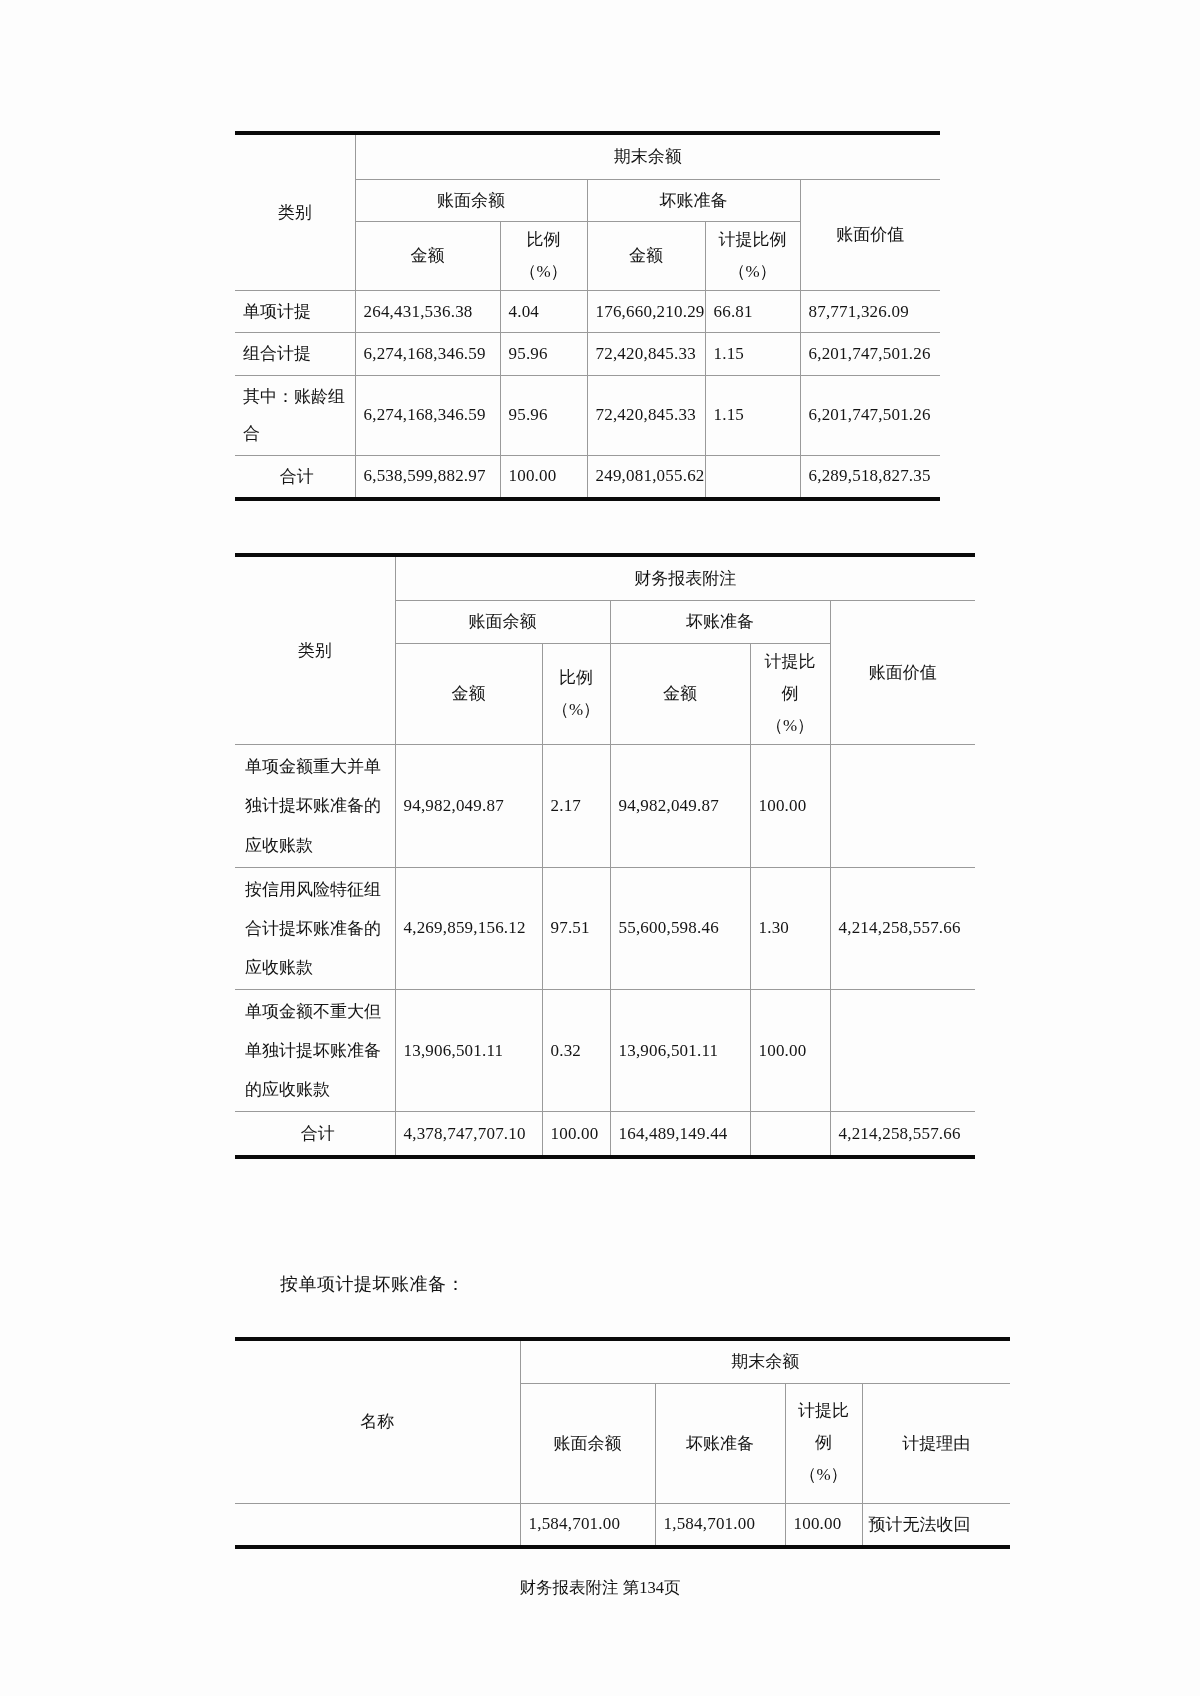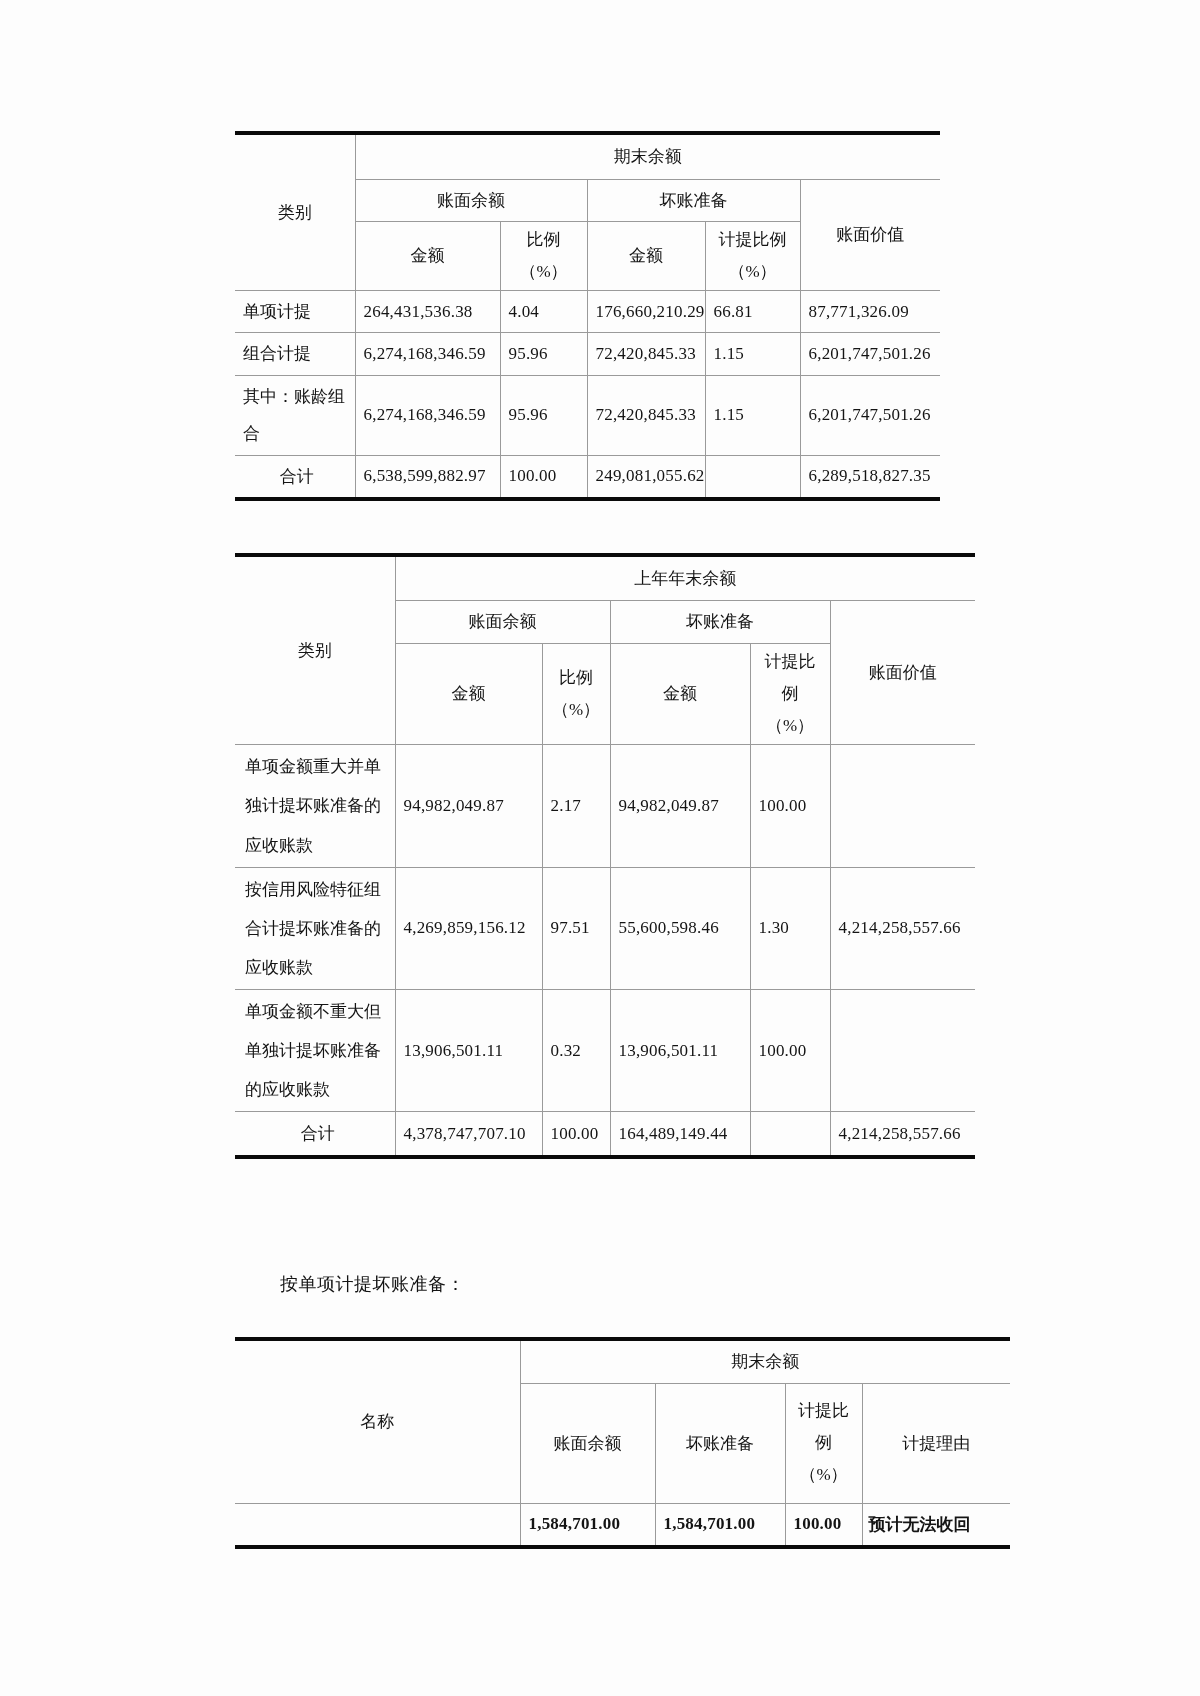--- a/index.html
+++ b/index.html
@@ -43,21 +43,21 @@
   .t1 .row-h3 { height: 68px; }
   .t1 .row-d  { height: 42px; }
   .t1 .row-mid{ height: 64px; }
   .t2 .row-h1 { height: 45px; }
   .t2 .row-h2 { height: 43px; }
   .t2 .row-h3 { height: 98px; }
   .t2 .row-d  { height: 114px; }
   .t2 .row-t  { height: 40px; }
   .t3 .row-h1 { height: 44px; }
   .t3 .row-h2 { height: 120px; }
-  .t3 .row-d  { height: 44px; font-weight: bold; }
+  .t3 .row-d  { height: 44px; }
   .section-note {
     position: absolute;
     left: 280px;
     top: 1272px;
     font-size: 18px;
     letter-spacing: 0.5px;
   }
   .page-footer {
     position: absolute;
     left: 0;
@@ -139,21 +139,21 @@
       <col style="width:160px">
         <col style="width:147px">
         <col style="width:68px">
       <col style="width:140px">
         <col style="width:80px">
         <col style="width:145px">
     </colgroup>
     <tbody>
       <tr class="row-h1">
         <td rowspan="3" class="hdr">类别</td>
-        <td colspan="5" class="hdr">上年年末余额</td>
+        <td colspan="5" class="hdr">财务报表附注</td>
       </tr>
       <tr class="row-h2">
         <td colspan="2" class="hdr">账面余额</td>
         <td colspan="2" class="hdr">坏账准备</td>
         <td rowspan="2" class="hdr">账面价值</td>
       </tr>
       <tr class="row-h3">
         <td class="hdr">金额</td>
         <td class="prewrap">比例
 （%）</td>
@@ -223,14 +223,15 @@
       <tr class="row-d">
         <td class="cat"></td>
         <td class="num">1,584,701.00</td>
         <td class="num">1,584,701.00</td>
         <td class="num">100.00</td>
         <td style="text-align:left; padding-left:6px;">预计无法收回</td>
       </tr>
     </tbody>
   </table>
 
+  <div class="page-footer">财务报表附注 第134页</div>
 
 </div>
 
 </body></html>

